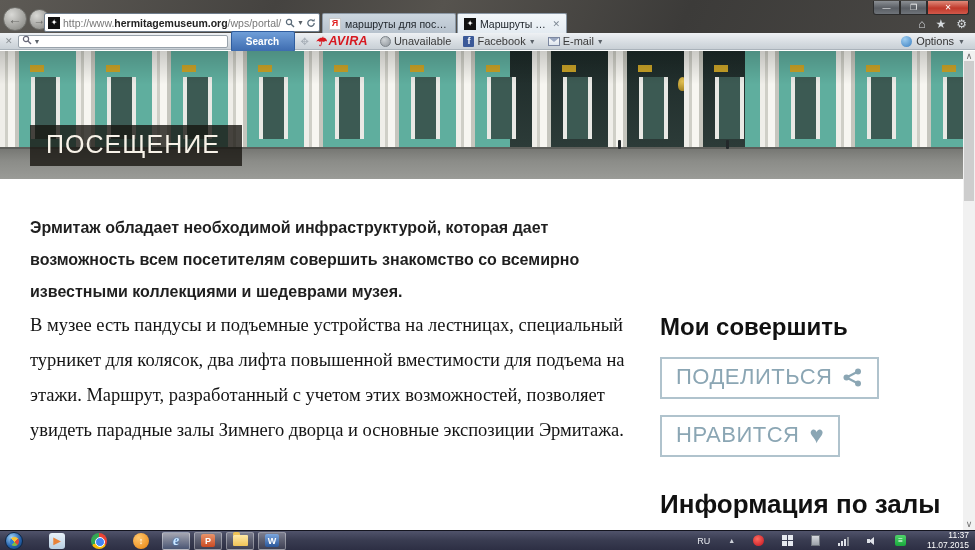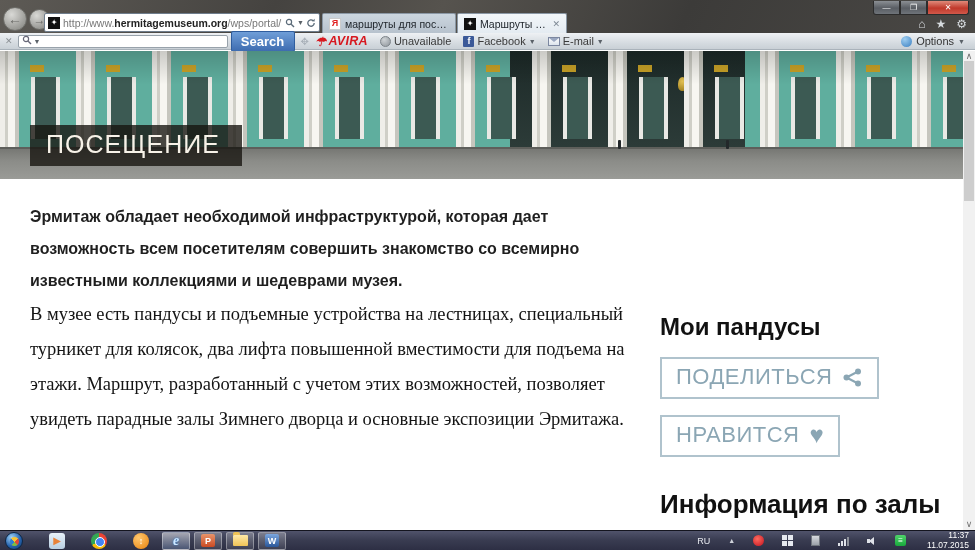--- a/index.html
+++ b/index.html
@@ -40,21 +40,21 @@
 
   
   .toolbar {
     position:absolute; left:0; top:33px; width:975px; height:17px;
     background:linear-gradient(#eef1f4,#d6dce1 60%,#c9d0d6);
     border-bottom:1px solid #a9b2ba;
     display:flex; align-items:center; font-size:11px; color:#333;
   }
   .tb-x { margin:0 5px 0 5px; color:#8a8f94; font-size:9px; }
   .searchbox { width:210px; height:13px; background:#fff; border:1px solid #98a2ab; border-radius:2px; display:flex; align-items:center; padding:0 3px; gap:2px; color:#667; }
-  .search-btn { margin-left:3px; width:64px; height:21px; border:1px solid #2f5d9e; border-radius:2px; background:linear-gradient(#6f9ed8,#3e6cb0); color:#fff; font-size:13px; font-weight:bold; display:flex; align-items:center; justify-content:center; }
+  .search-btn { margin-left:3px; width:64px; height:21px; border:1px solid #2f5d9e; border-radius:2px; background:linear-gradient(#6f9ed8,#3e6cb0); color:#fff; font-size:10px; font-weight:bold; display:flex; align-items:center; justify-content:center; }
   .tb-sep { color:#aab2ba; margin:0 6px; font-size:10px; }
   .avira { display:flex; align-items:center; gap:2px; color:#d71920; font-weight:bold; font-style:italic; font-size:12.5px; letter-spacing:.3px; }
   .tb-item { display:flex; align-items:center; gap:3px; margin-left:12px; color:#3a3a3a; }
   .caret { font-size:7px; color:#5a6168; }
   .dot-gray { width:11px; height:11px; border-radius:50%; background:radial-gradient(circle at 35% 30%,#cfd3d6,#8e959b); border:1px solid #7d848a; }
   .fb-ic { width:11px; height:11px; background:#3b5998; color:#fff; font-size:9px; font-weight:bold; display:flex; align-items:center; justify-content:center; border-radius:1px; }
   .mail-ic { width:12px; height:9px; background:linear-gradient(#fdfdfd,#dce4ec); border:1px solid #7c8license7; border:1px solid #7c87a0; position:relative; }
   .mail-ic::after { content:""; position:absolute; left:0; top:0; border-left:5px solid transparent; border-right:5px solid transparent; border-top:4px solid #9aa7c0; }
   .tb-right { margin-left:auto; display:flex; align-items:center; gap:4px; margin-right:10px; color:#333; }
   .opt-ic { width:11px; height:11px; border-radius:50%; background:radial-gradient(circle at 35% 30%,#9ecdf0,#3a7fc1); }
@@ -79,21 +79,21 @@
     background-repeat:repeat-x;
   }
   .hero-shade { position:absolute; left:0; top:0; width:975px; height:96px; background:linear-gradient(rgba(0,0,0,.18),rgba(0,0,0,0) 35%); }
   .hero-pavement { position:absolute; left:0; bottom:0; width:975px; height:32px; background:linear-gradient(#777874 0,#8b8c88 40%,#9a9b97); border-top:2px solid #5e5f5b; }
   .person { position:absolute; bottom:30px; width:3px; height:9px; background:#23282a; border-radius:1px; }
   .hero-label { position:absolute; left:30px; top:74px; background:rgba(22,19,14,.78); color:#f7f2e8; font-size:25px; letter-spacing:1px; padding:5px 22px 7px 16px; font-family:"Liberation Sans",sans-serif; }
 
   
   .article { position:absolute; left:30px; top:146px; width:630px; }
   .page-title { font-family:"DejaVu Serif",serif; font-weight:600; font-size:36px; line-height:1.28; color:#141414; letter-spacing:.5px; }
-  .para-bold { margin-top:4px; font-size:16px; font-weight:bold; color:#1f1f1f; line-height:2.0; width:614px; }
+  .para-bold { margin-top:15px; font-size:16px; font-weight:bold; color:#1f1f1f; line-height:2.0; width:614px; }
   .para-serif { font-family:"Liberation Serif",serif; font-size:18.5px; color:#141414; line-height:1.9; width:622px; }
 
   
   .sidebar { position:absolute; left:660px; top:262px; width:290px; }
   .side-title { font-size:24px; font-weight:bold; color:#111; }
   .action-btn { display:inline-flex; align-items:center; gap:10px; border:2px solid #b0c3cd; color:#8ba6b4; font-size:22px; letter-spacing:.5px; padding:5px 14px 7px 14px; background:#fff; margin-top:16px; }
   .action-btn svg { display:block; }
   .heart { font-size:24px; line-height:1; color:#8ba6b4; }
   .info-title { margin-top:32px; font-size:26px; font-weight:bold; color:#111; }
   .cutoff { position:relative; margin-top:10px; height:8px; overflow:hidden; }
@@ -249,21 +249,21 @@
       <span class="person" style="left:726px"></span>
       <div class="hero-label">ПОСЕЩЕНИЕ</div>
     </div>
 
     <div class="article">
       <p class="para-bold">Эрмитаж обладает необходимой инфраструктурой, которая дает возможность всем посетителям совершить знакомство со всемирно известными коллекциями и шедеврами музея.</p>
       <p class="para-serif">В музее есть пандусы и подъемные устройства на лестницах, специальный турникет для колясок, два лифта повышенной вместимости для подъема на этажи. Маршрут, разработанный с учетом этих возможностей, позволяет увидеть парадные залы Зимнего дворца и основные экспозиции Эрмитажа.</p>
     </div>
 
     <div class="sidebar">
-      <div class="side-title">Мои пандусы</div>
+      <div class="side-title">Мои совершить</div>
       <div>
         <div class="action-btn">
           <span>ПОДЕЛИТЬСЯ</span>
           <span>
               <svg width="21" height="21" viewBox="0 0 21 21">
                 <circle cx="16" cy="4.5" r="3" fill="#8ba6b4"></circle>
                 <circle cx="4.5" cy="10.5" r="3" fill="#8ba6b4"></circle>
                 <circle cx="16" cy="16.5" r="3" fill="#8ba6b4"></circle>
                 <line x1="4.5" y1="10.5" x2="16" y2="4.5" stroke="#8ba6b4" stroke-width="2"></line>
                 <line x1="4.5" y1="10.5" x2="16" y2="16.5" stroke="#8ba6b4" stroke-width="2"></line>

